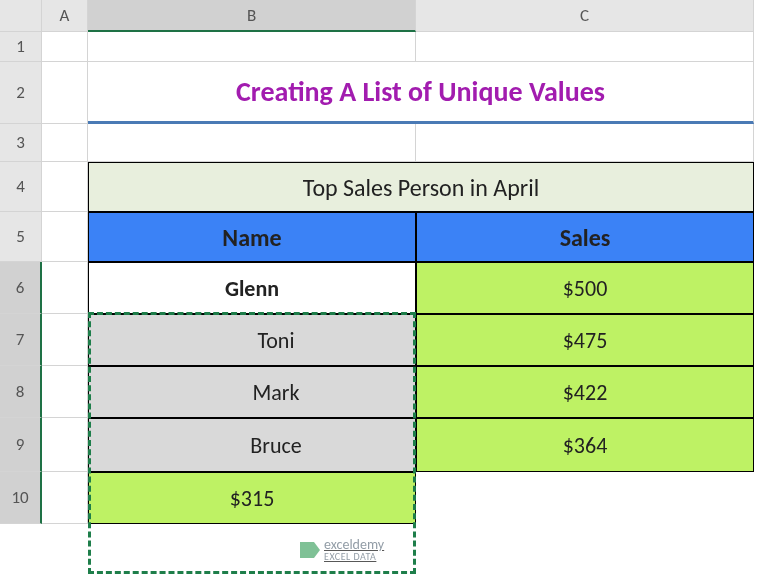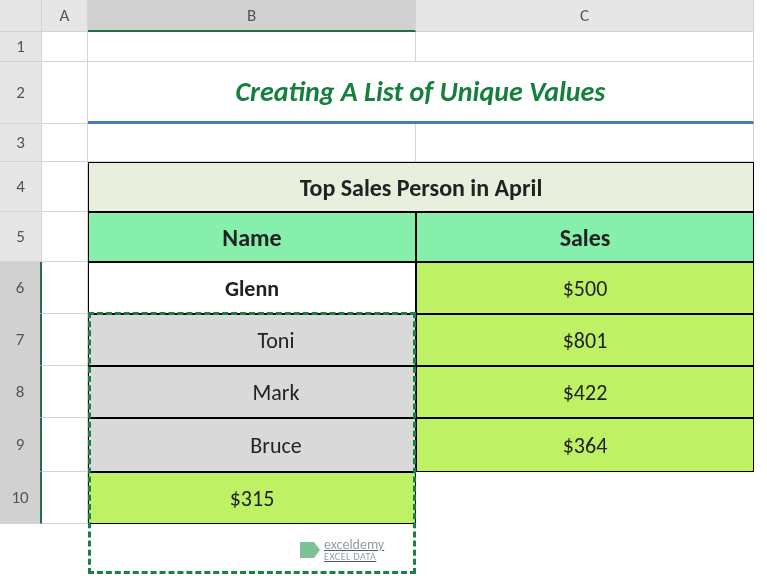--- a/index.html
+++ b/index.html
@@ -41,36 +41,35 @@
       background: #d1d1d1;
       border-bottom: 2px solid #1e7145;
     }
     .row-header.edge {
       border-right: 2px solid #1e7145;
     }
     .title-cell {
       grid-column: 3 / 5;
       font-size: 28px;
       font-weight: bold;
-      font-style: italic;
-      color: #15803d;
+      color: #a21caf;
       border-bottom: 3px solid #4a7ab5;
       justify-content: center;
     }
     .merged-table-header {
       grid-column: 3 / 5;
       background: #e8efdd;
       font-size: 24px;
-      font-weight: bold;
+      font-weight: normal;
       color: #222;
       border: 1px solid #000;
       justify-content: center;
     }
     .table-header {
-      background: #86efac;
+      background: #3b82f6;
       font-size: 24px;
       font-weight: bold;
       color: #222;
       border: 1px solid #000;
     }
     .data-cell {
       border: 1px solid #000;
       font-size: 22px;
       color: #222;
       background: #bef264;
@@ -155,21 +154,21 @@
   <div class="cell table-header">Sales</div>
 
   <div class="cell row-header highlighted edge">6</div>
   <div class="cell"></div>
   <div class="cell data-cell name first-sel">Glenn</div>
   <div class="cell data-cell">$500</div>
 
   <div class="cell row-header highlighted edge">7</div>
   <div class="cell"></div>
   <div class="cell data-cell name sel">Toni</div>
-  <div class="cell data-cell">$801</div>
+  <div class="cell data-cell">$475</div>
 
   <div class="cell row-header highlighted edge">8</div>
   <div class="cell"></div>
   <div class="cell data-cell name sel">Mark</div>
   <div class="cell data-cell">$422</div>
 
   <div class="cell row-header highlighted edge">9</div>
   <div class="cell"></div>
   <div class="cell data-cell name sel">Bruce</div>
   <div class="cell data-cell">$364</div>

